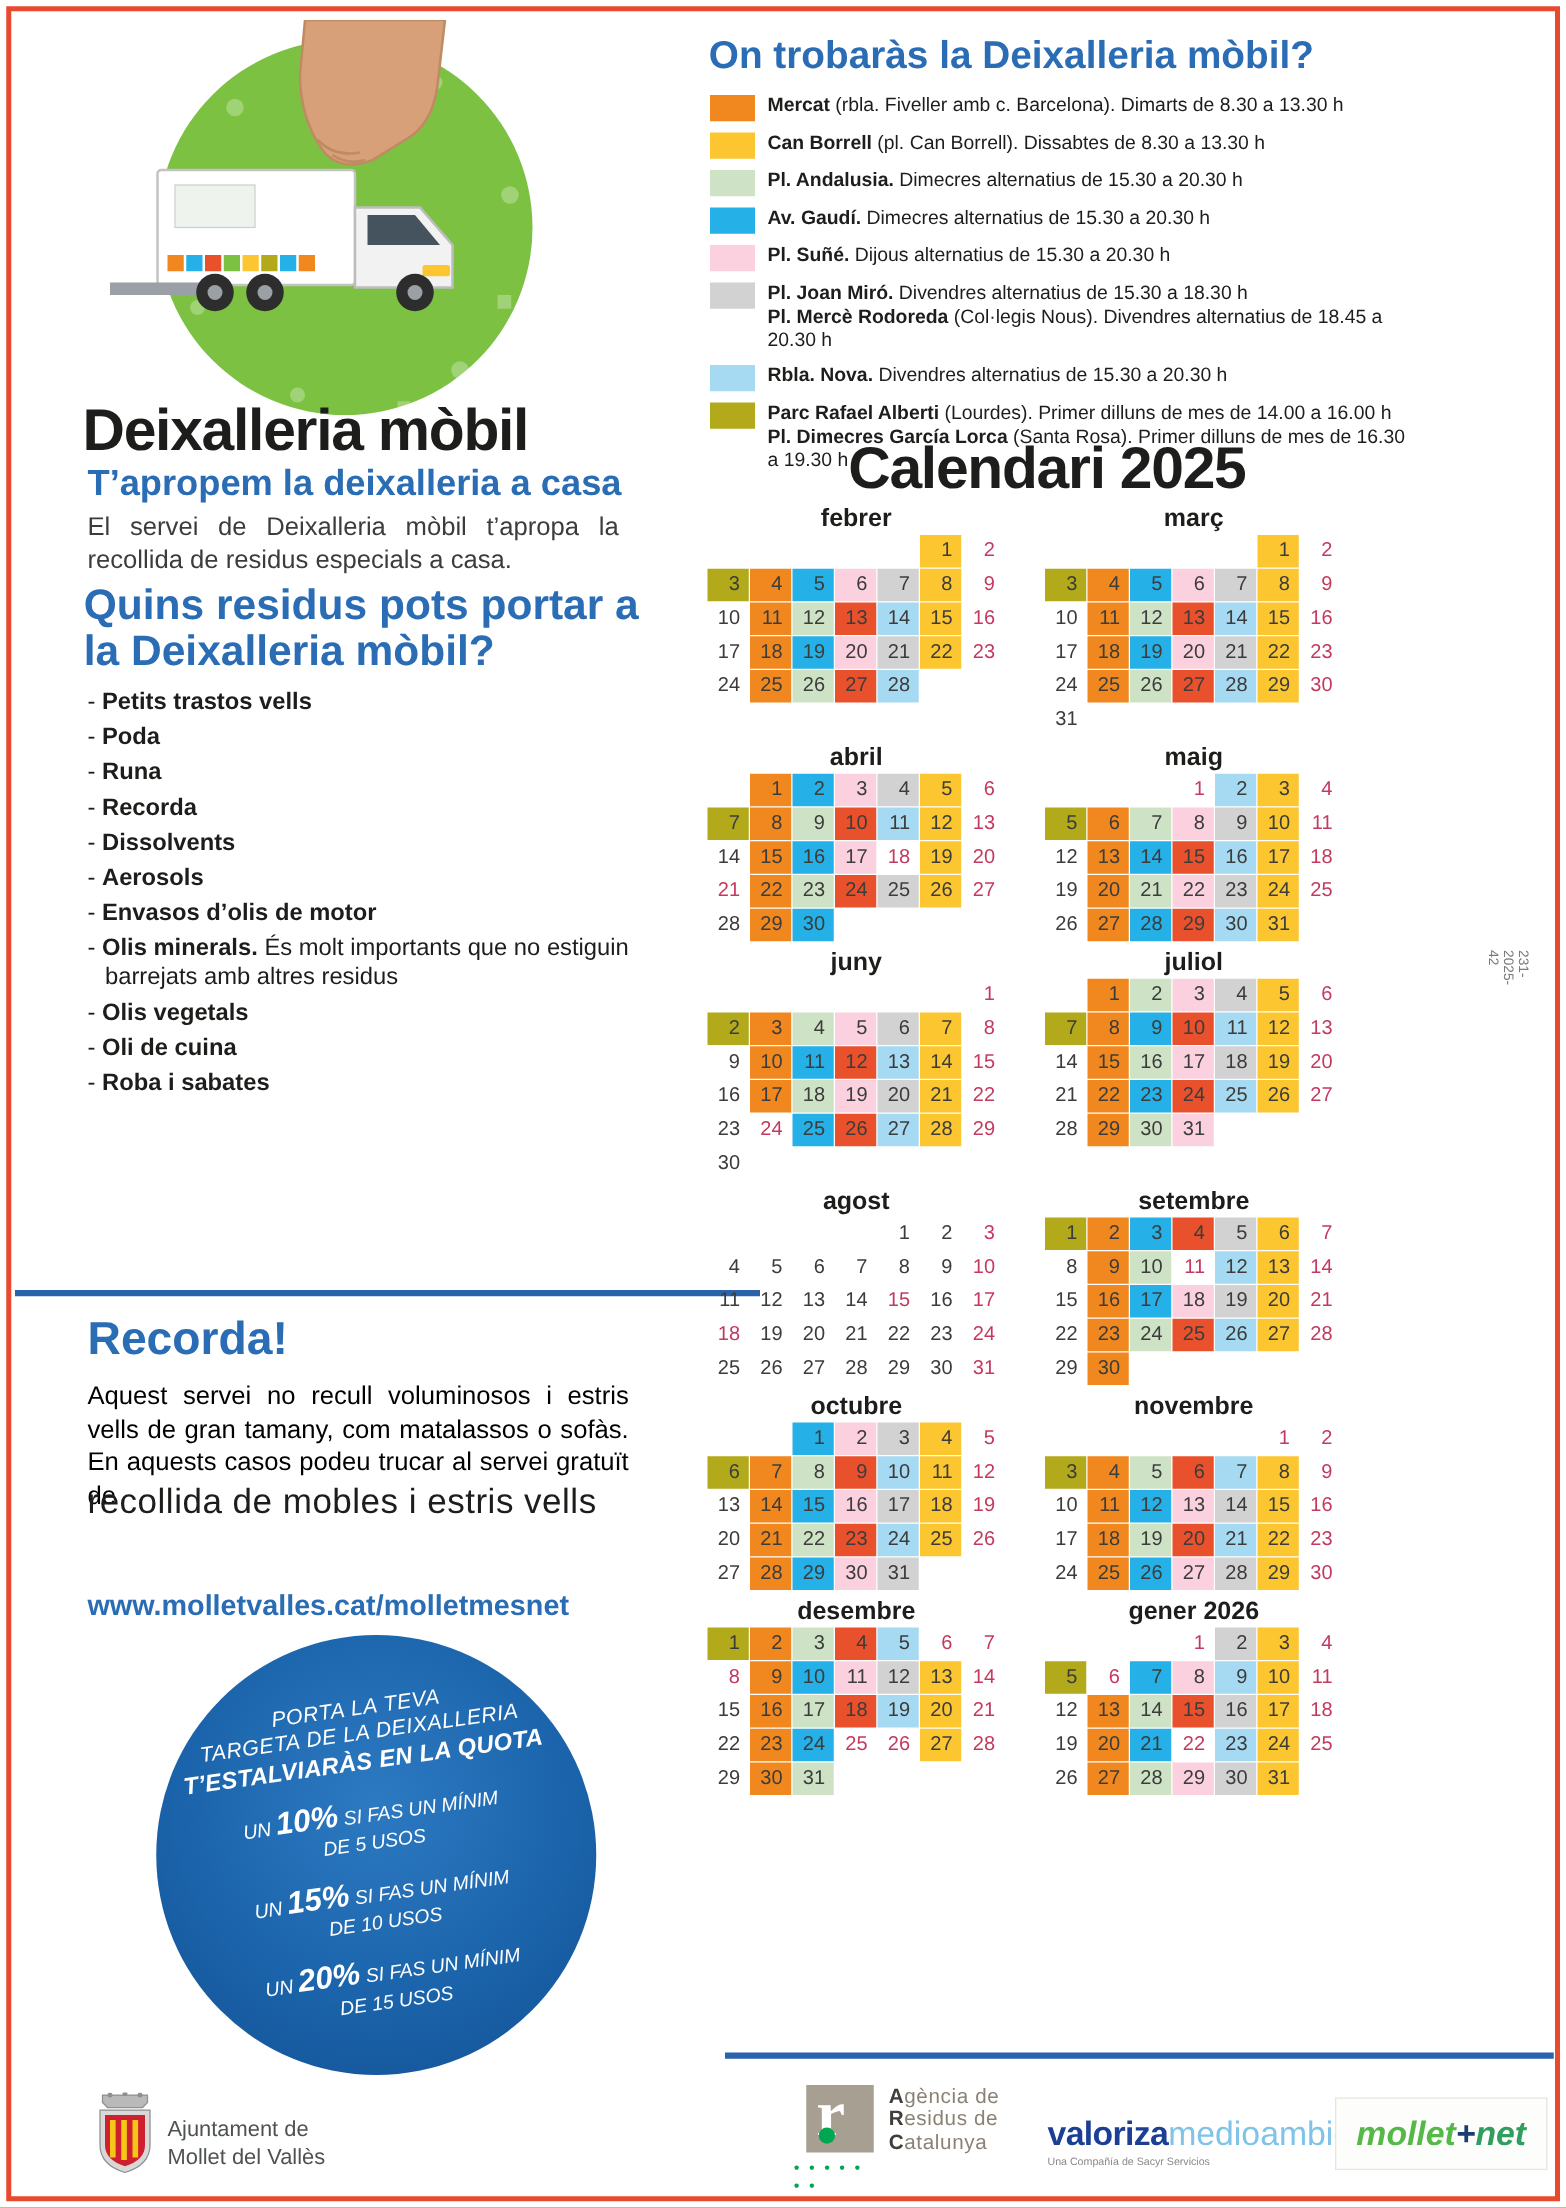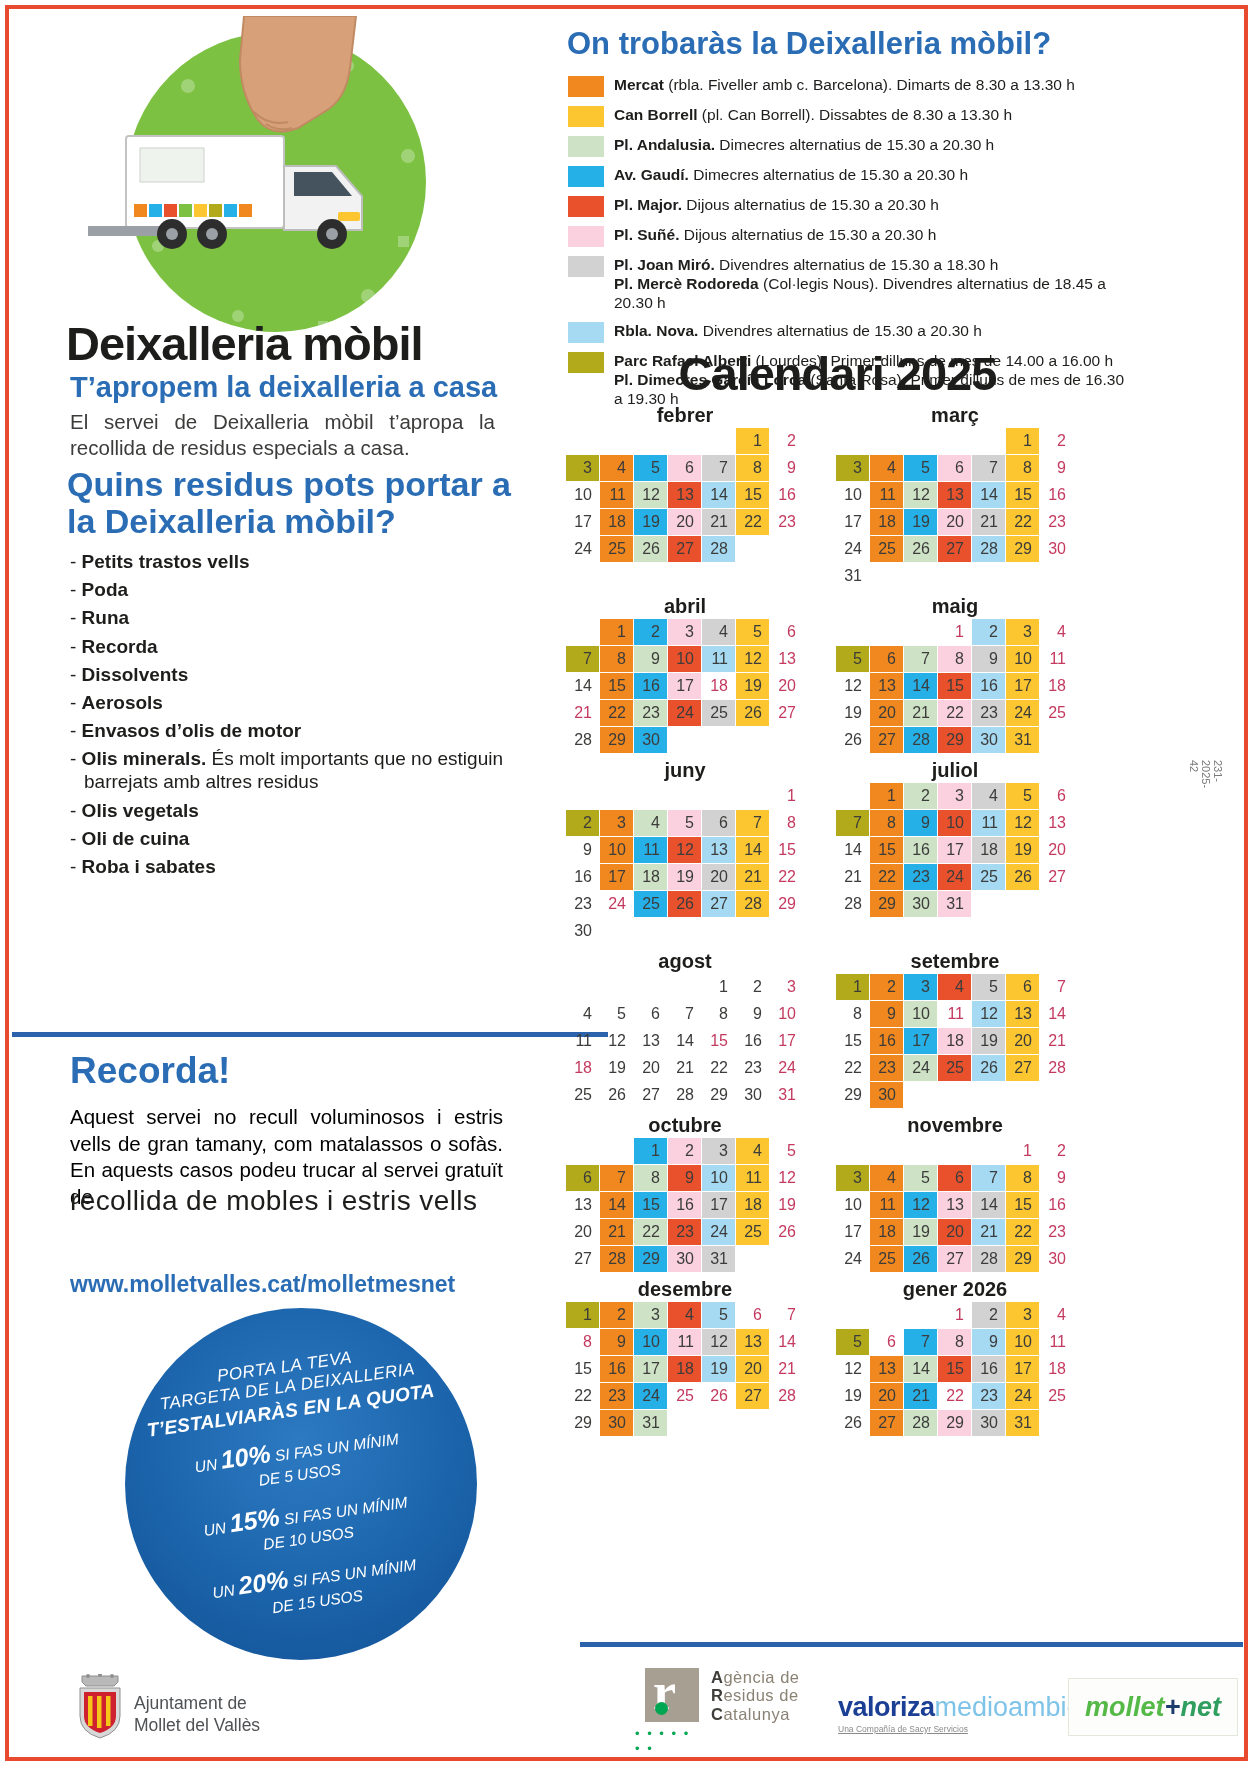--- a/index.html
+++ b/index.html
@@ -60,21 +60,21 @@
   .arc-sq{width:54px;height:54px;background:#a89f93;position:relative;}
   .arc-sq .r{position:absolute;left:8px;top:-6px;color:#fff;font-size:52px;font-weight:700;font-family:"Liberation Serif",serif;}
   .arc-sq .dot{position:absolute;left:10px;bottom:7px;width:13px;height:13px;border-radius:50%;background:#00a651;}
   .arc-dots{position:absolute;left:-10px;top:58px;letter-spacing:2px;color:#00a651;font-size:13px;}
   .arc-tx{margin-left:12px;font-size:16.5px;line-height:1.12;color:#8a8274;letter-spacing:0.5px;}
   .arc-tx b{color:#3f3e3a;}
   .valoriza{left:838px;top:1692px;}
   .val-main{font-size:27px;}
   .val-name{color:#1b3f94;font-weight:800;letter-spacing:-0.5px;}
   .val-sub{color:#7fc4e8;font-weight:300;}
-  .val-tag{font-size:8.5px;color:#8a8a8a;margin-top:1px;text-decoration:underline;}
+  .val-tag{font-size:8.5px;color:#8a8a8a;margin-top:1px;}
   .molletnet{left:1068px;top:1678px;width:168px;height:56px;background:#fdfdfb;border:1px solid #e2e8da;
              display:flex;align-items:center;justify-content:center;font-style:italic;font-weight:800;font-size:27px;}
   .mn-m{color:#55b948;}
   .mn-p{color:#1d3c6e;}
   .mn-n{color:#2f9e5f;}
 
   .vcode{left:1224px;top:760px;font-size:11px;color:#7a7a7a;transform:rotate(90deg);transform-origin:left top;}
 
   b{font-weight:700;}
 </style>
@@ -212,26 +212,20 @@
       <div class="lg-row">
         <span class="lg-sw" style="background: rgb(206, 227, 198);"></span>
         <div class="lg-tx">
           <div><b>Pl. Andalusia.</b> Dimecres alternatius de 15.30 a 20.30 h</div>
         </div>
       </div>
       <div class="lg-row">
         <span class="lg-sw" style="background: rgb(37, 176, 232);"></span>
         <div class="lg-tx">
           <div><b>Av. Gaudí.</b> Dimecres alternatius de 15.30 a 20.30 h</div>
-        </div>
-      </div>
-      <div class="lg-row">
-        <span class="lg-sw" style="background: rgb(233, 81, 45);"></span>
-        <div class="lg-tx">
-          <div><b>Pl. Major.</b> Dijous alternatius de 15.30 a 20.30 h</div>
         </div>
       </div>
       <div class="lg-row">
         <span class="lg-sw" style="background: rgb(251, 209, 223);"></span>
         <div class="lg-tx">
           <div><b>Pl. Suñé.</b> Dijous alternatius de 15.30 a 20.30 h</div>
         </div>
       </div>
       <div class="lg-row">
         <span class="lg-sw" style="background: rgb(210, 210, 210);"></span>

